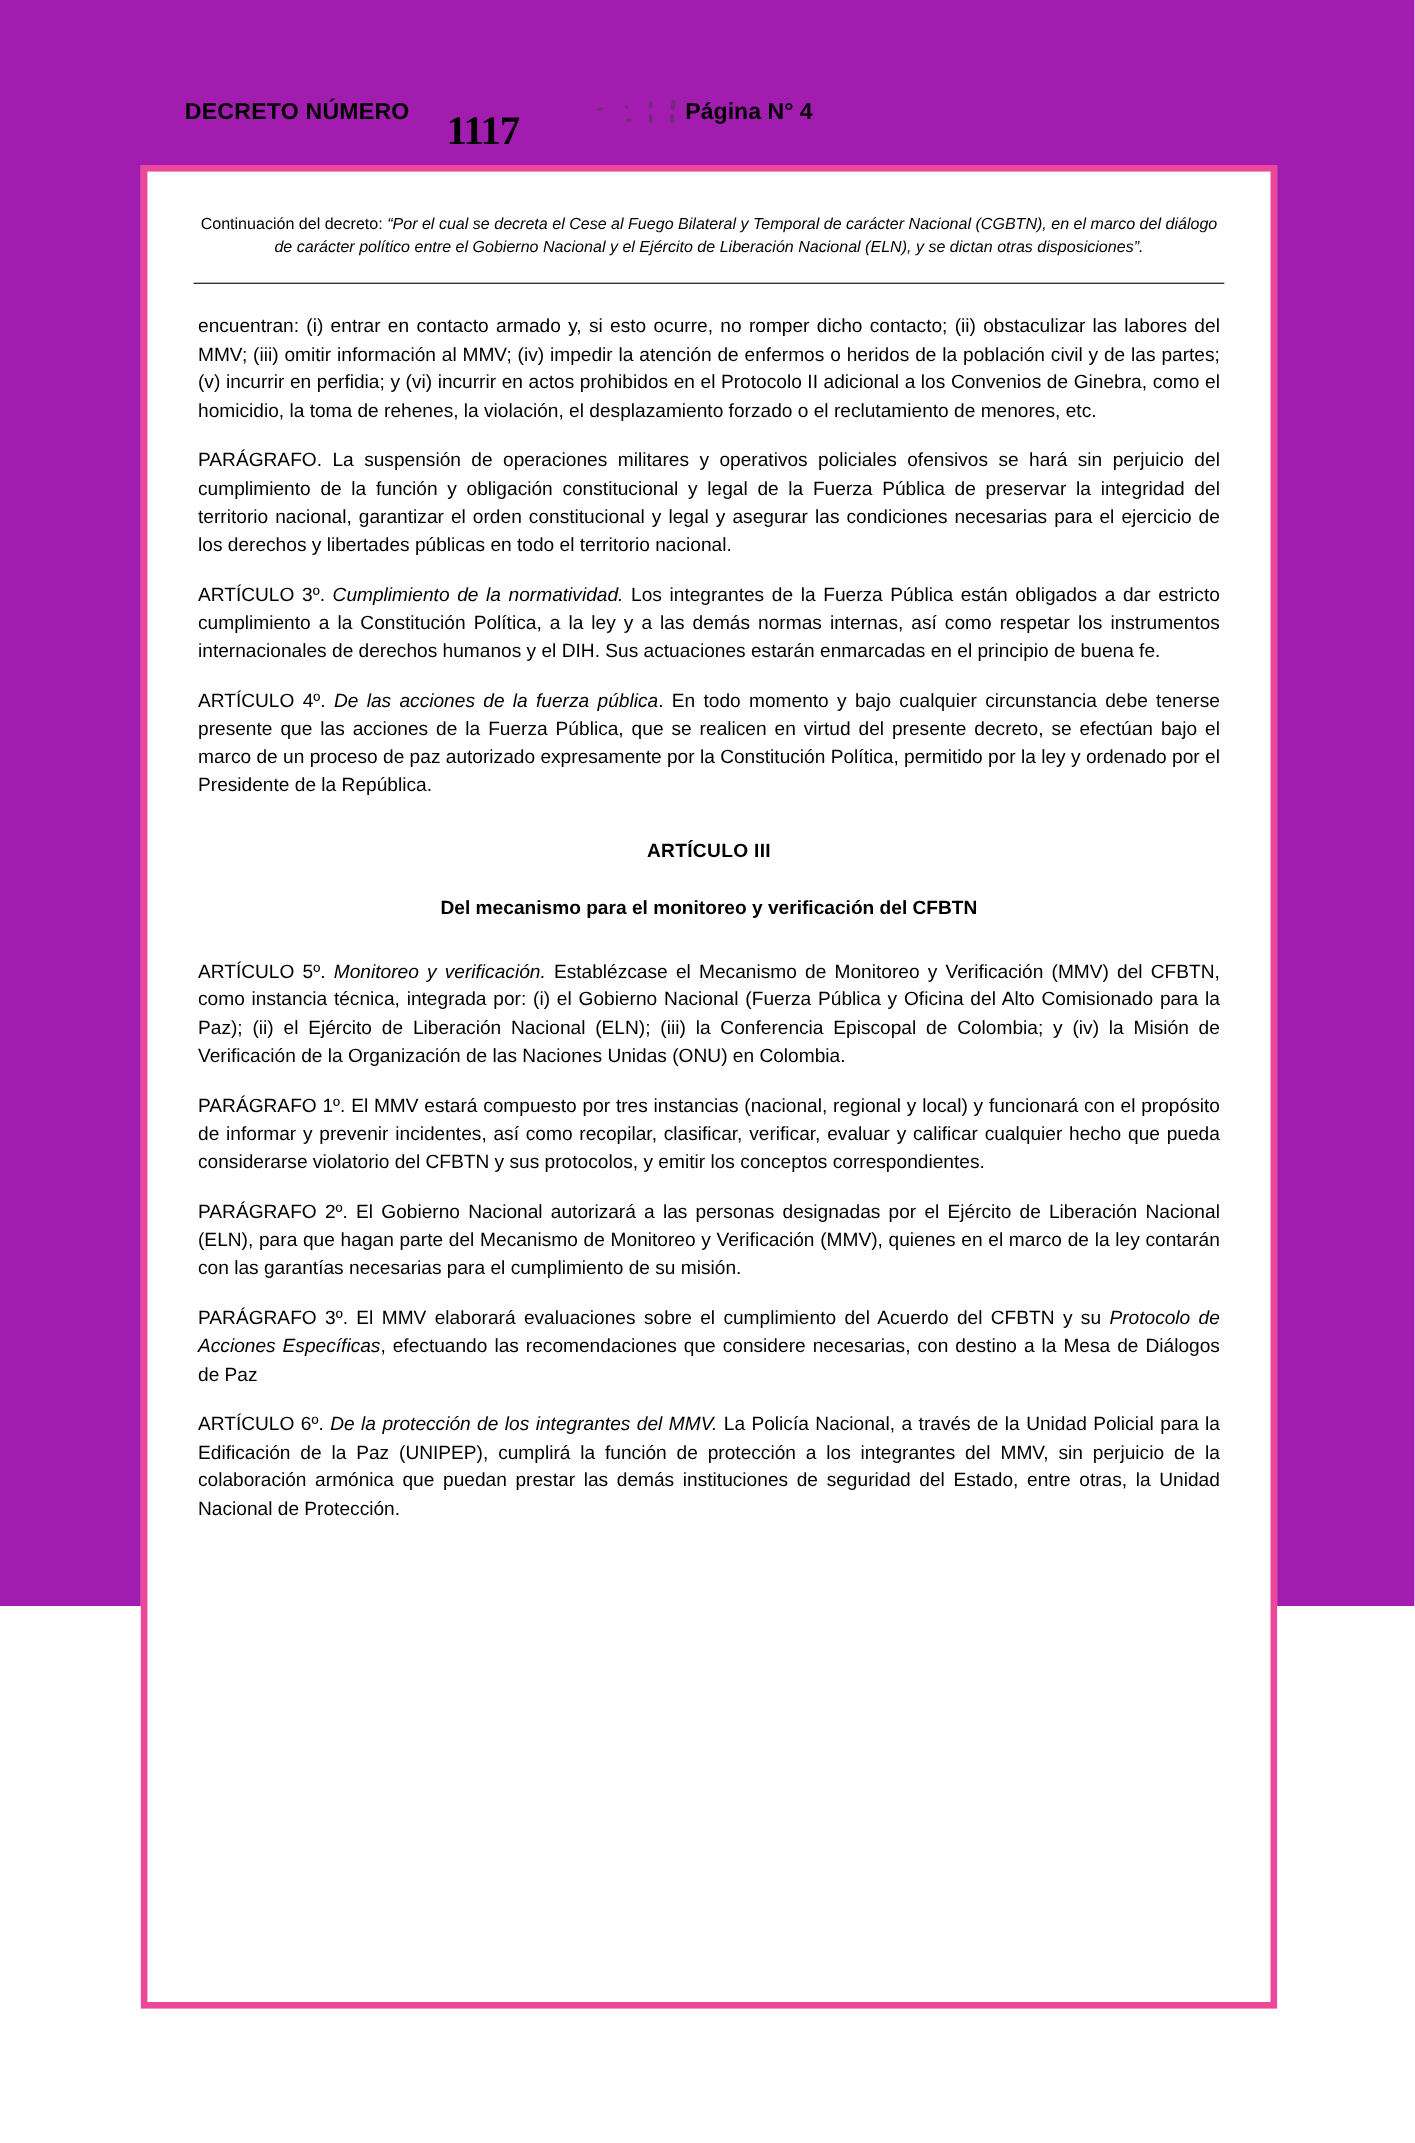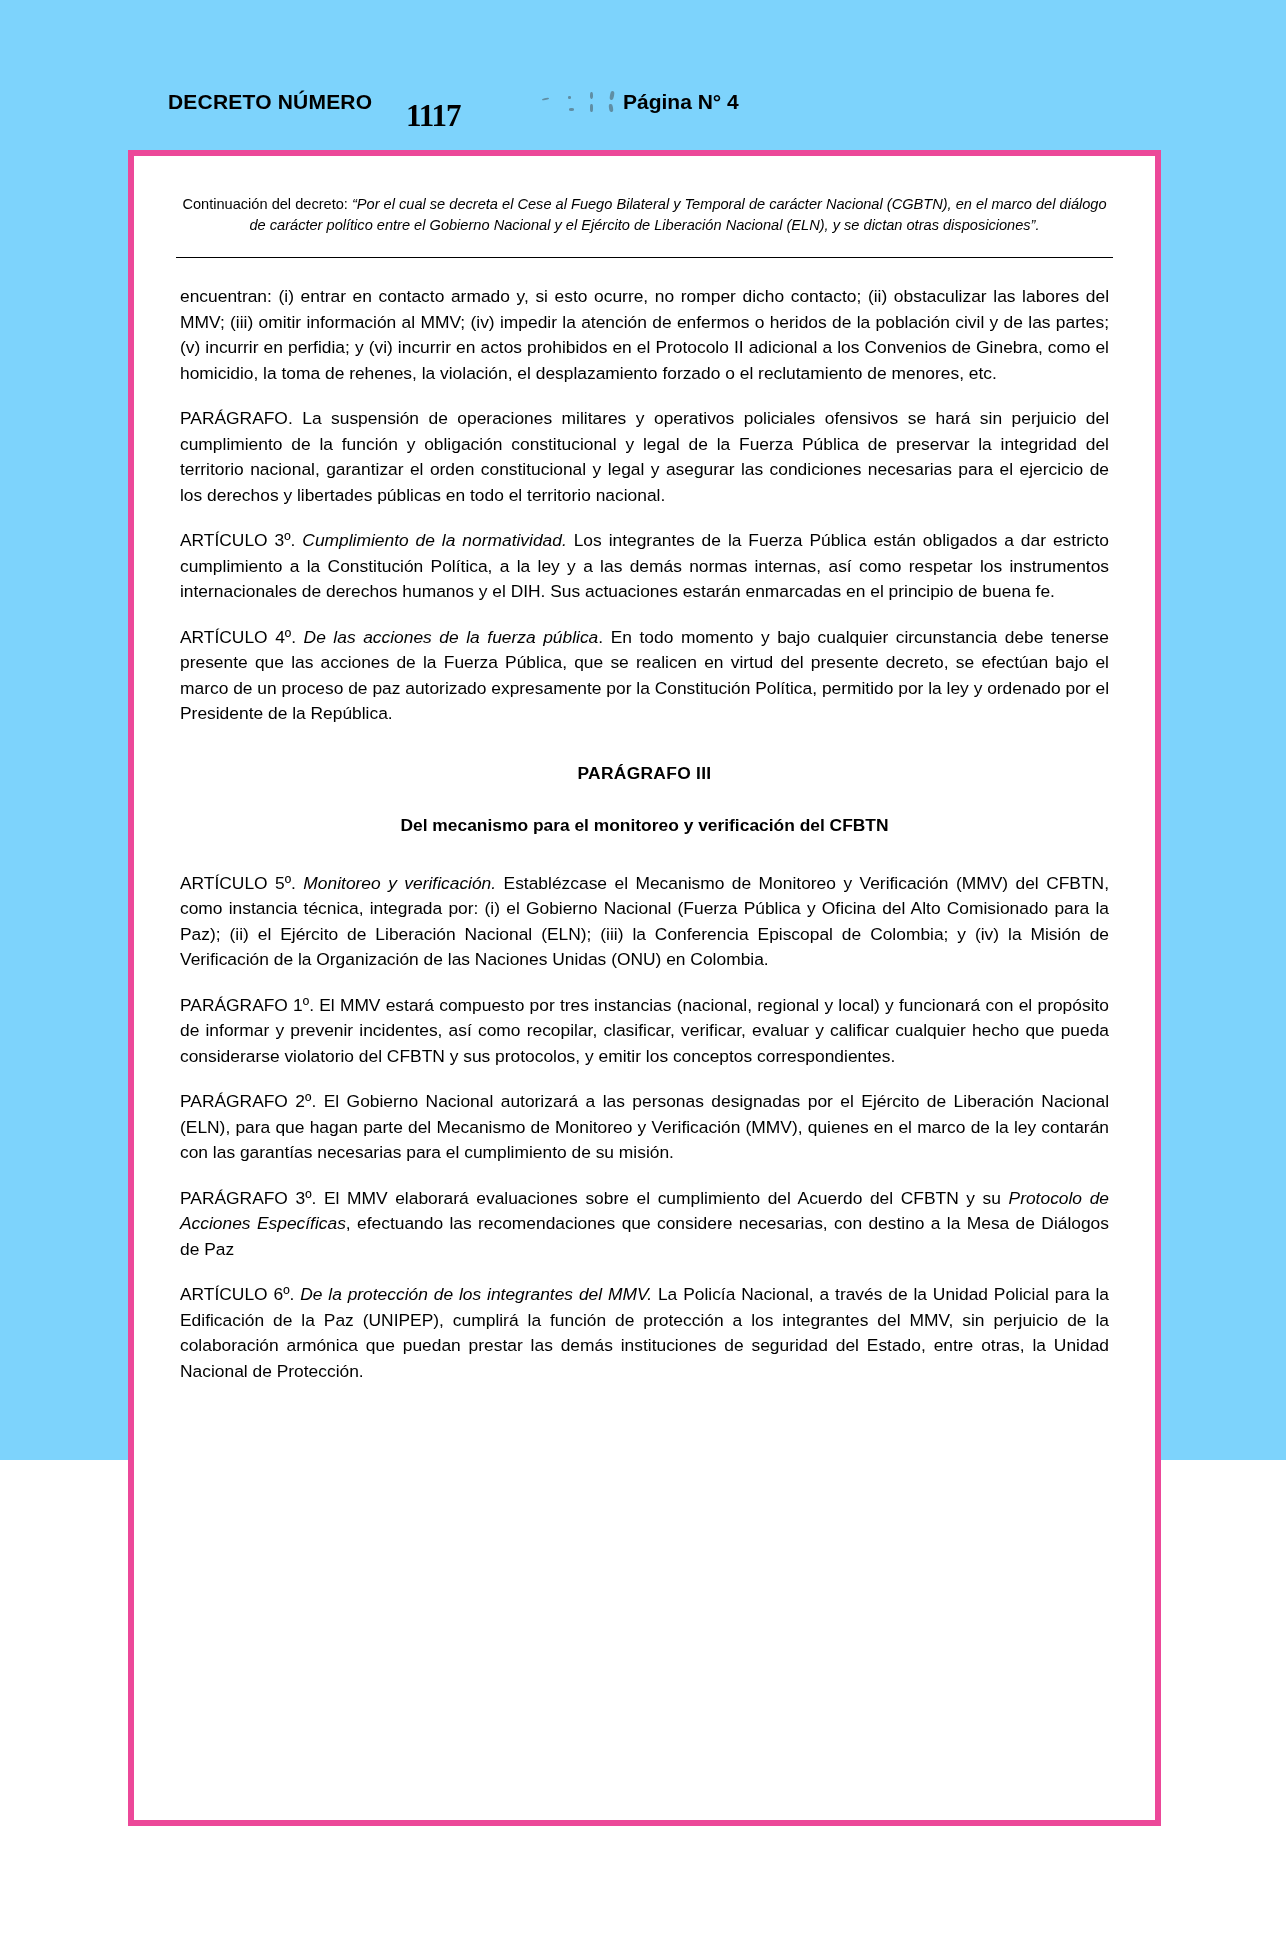--- a/index.html
+++ b/index.html
@@ -14,21 +14,21 @@
     color: #000000;
     position: relative;
     overflow: hidden;
   }
   .page {
     position: absolute;
     left: 0;
     top: 0;
     width: 1286px;
     height: 1460px;
-    background: #7dd3fc;
+    background: #a21caf;
   }
 
   
   .header {
     position: absolute;
     left: 168px;
     top: 80px;
     width: 950px;
     height: 60px;
   }
@@ -39,21 +39,21 @@
     font-size: 21px;
     font-weight: bold;
     letter-spacing: 0.2px;
     white-space: nowrap;
   }
   .decree-number {
     position: absolute;
     left: 238px;
     top: 18px;
     font-family: "Liberation Serif", serif;
-    font-size: 31px;
+    font-size: 37px;
     font-weight: bold;
     letter-spacing: -1px;
     white-space: nowrap;
   }
   .smudge {
     position: absolute;
     top: 8px;
     left: 372px;
     width: 80px;
     height: 30px;
@@ -196,21 +196,21 @@
       <div class="body-area">
 
         <p><span>encuentran: (i) entrar en contacto armado y, si esto ocurre, no romper dicho contacto; (ii) obstaculizar las labores del MMV; (iii) omitir información al MMV; (iv) impedir la atención de enfermos o heridos de la población civil y de las partes; (v) incurrir en perfidia; y (vi) incurrir en actos prohibidos en el Protocolo II adicional a los Convenios de Ginebra, como el homicidio, la toma de rehenes, la violación, el desplazamiento forzado o el reclutamiento de menores, etc.</span></p>
 
         <p><span class="lbl">PARÁGRAFO.</span><span> La suspensión de operaciones militares y operativos policiales ofensivos se hará sin perjuicio del cumplimiento de la función y obligación constitucional y legal de la Fuerza Pública de preservar la integridad del territorio nacional, garantizar el orden constitucional y legal y asegurar las condiciones necesarias para el ejercicio de los derechos y libertades públicas en todo el territorio nacional.</span></p>
 
         <p><span class="lbl">ARTÍCULO 3º.</span><span class="lbl-it"> Cumplimiento de la normatividad.</span><span> Los integrantes de la Fuerza Pública están obligados a dar estricto cumplimiento a la Constitución Política, a la ley y a las demás normas internas, así como respetar los instrumentos internacionales de derechos humanos y el DIH. Sus actuaciones estarán enmarcadas en el principio de buena fe.</span></p>
 
         <p><span class="lbl">ARTÍCULO 4º.</span><span class="lbl-it"> De las acciones de la fuerza pública</span><span>. En todo momento y bajo cualquier circunstancia debe tenerse presente que las acciones de la Fuerza Pública, que se realicen en virtud del presente decreto, se efectúan bajo el marco de un proceso de paz autorizado expresamente por la Constitución Política, permitido por la ley y ordenado por el Presidente de la República.</span></p>
 
-        <div class="chapter">PARÁGRAFO III</div>
+        <div class="chapter">ARTÍCULO III</div>
         <div class="chapter-sub">Del mecanismo para el monitoreo y verificación del CFBTN</div>
 
         <p><span class="lbl">ARTÍCULO 5º.</span><span class="lbl-it"> Monitoreo y verificación.</span><span> Establézcase el Mecanismo de Monitoreo y Verificación (MMV) del CFBTN, como instancia técnica, integrada por: (i) el Gobierno Nacional (Fuerza Pública y Oficina del Alto Comisionado para la Paz); (ii) el Ejército de Liberación Nacional (ELN); (iii) la Conferencia Episcopal de Colombia; y (iv) la Misión de Verificación de la Organización de las Naciones Unidas (ONU) en Colombia.</span></p>
 
         <p><span class="lbl">PARÁGRAFO 1º.</span><span> El MMV estará compuesto por tres instancias (nacional, regional y local) y funcionará con el propósito de informar y prevenir incidentes, así como recopilar, clasificar, verificar, evaluar y calificar cualquier hecho que pueda considerarse violatorio del CFBTN y sus protocolos, y emitir los conceptos correspondientes.</span></p>
 
         <p><span class="lbl">PARÁGRAFO 2º.</span><span> El Gobierno Nacional autorizará a las personas designadas por el Ejército de Liberación Nacional (ELN), para que hagan parte del Mecanismo de Monitoreo y Verificación (MMV), quienes en el marco de la ley contarán con las garantías necesarias para el cumplimiento de su misión.</span></p>
 
         <p><span class="lbl">PARÁGRAFO 3º.</span><span> El MMV elaborará evaluaciones sobre el cumplimiento del Acuerdo del CFBTN y su </span><span class="it">Protocolo de Acciones Específicas</span><span>, efectuando las recomendaciones que considere necesarias, con destino a la Mesa de Diálogos de Paz</span></p>
 

